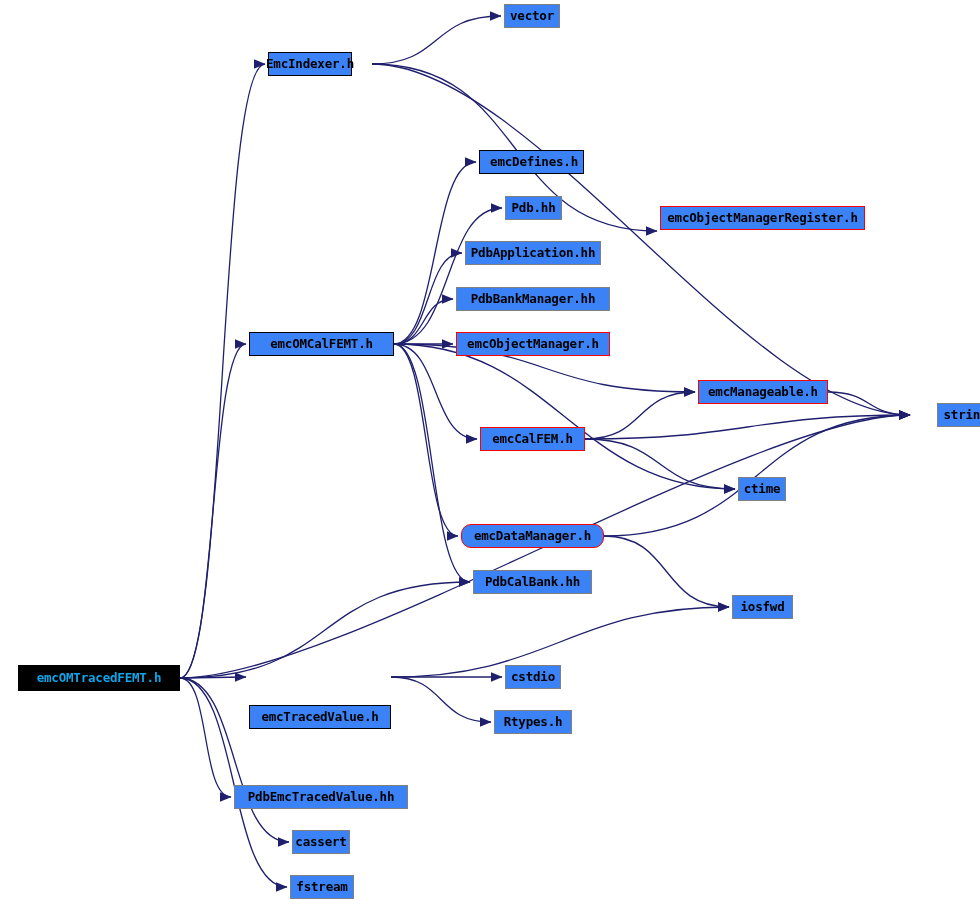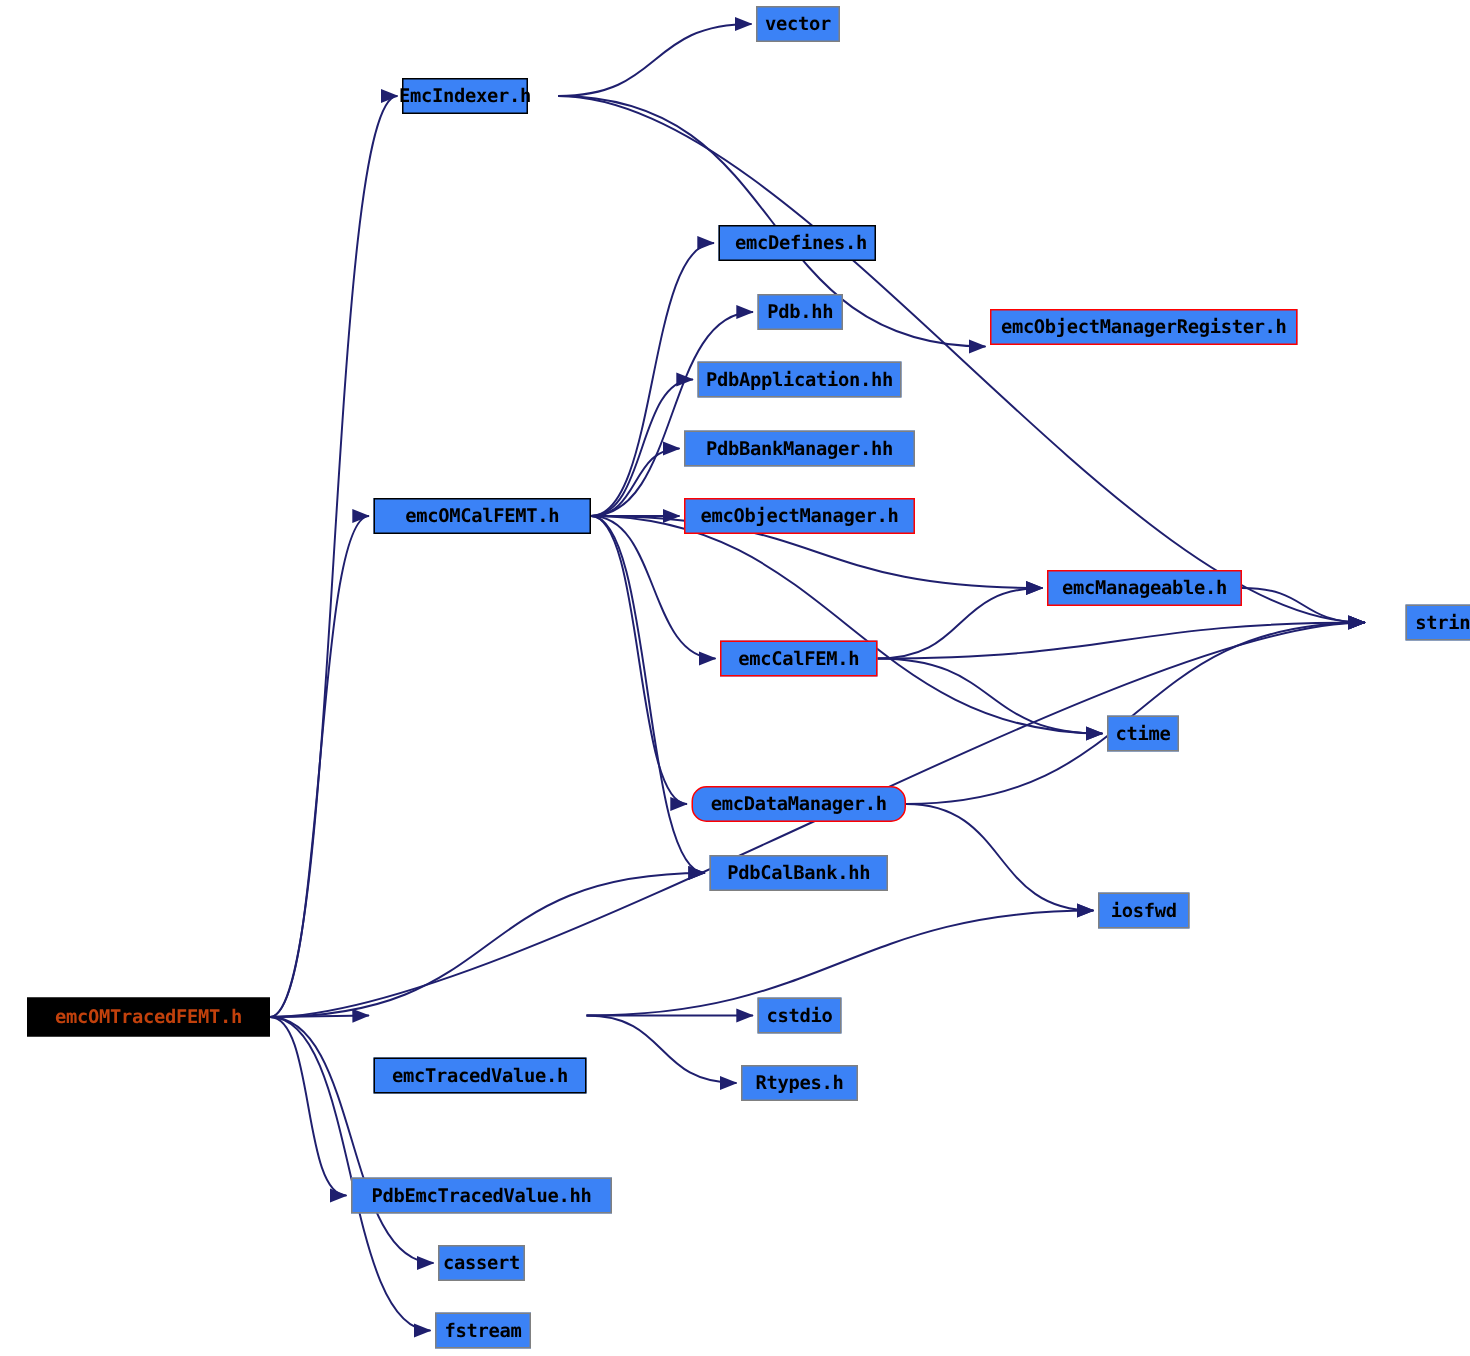--- a/index.html
+++ b/index.html
@@ -27,21 +27,21 @@
     color:#000000;
     white-space:nowrap;
     line-height:1;
     padding:0 5px;
   }
   .node.black{border-color:#000000;}
   .node.red{border-color:#ff0000;}
   .node.root{
     background:#000000;
     border-color:#000000;
-    color:#c2410c;
+    color:#0ea5e9;
   }
 </style>
 </head>
 <body>
 
 <div id="canvas">
   <svg id="edges" viewBox="0 0 980 904" xmlns="http://www.w3.org/2000/svg">
     <defs>
       <marker id="ah" viewBox="0 0 10 8" refX="9.5" refY="4" markerWidth="9" markerHeight="7.2" orient="auto-start-reverse">
         <path d="M0,0 L10,4 L0,8 z" fill="#1f1f6e"></path>

